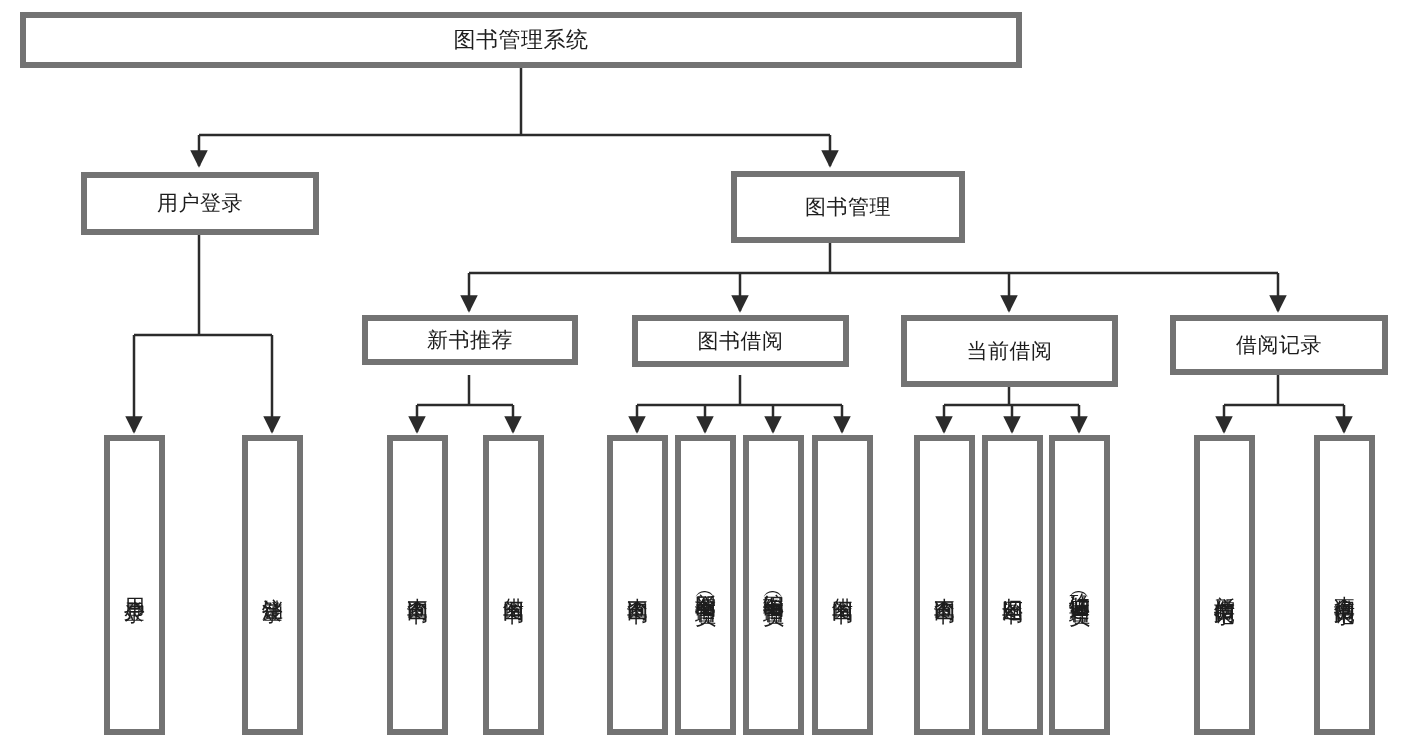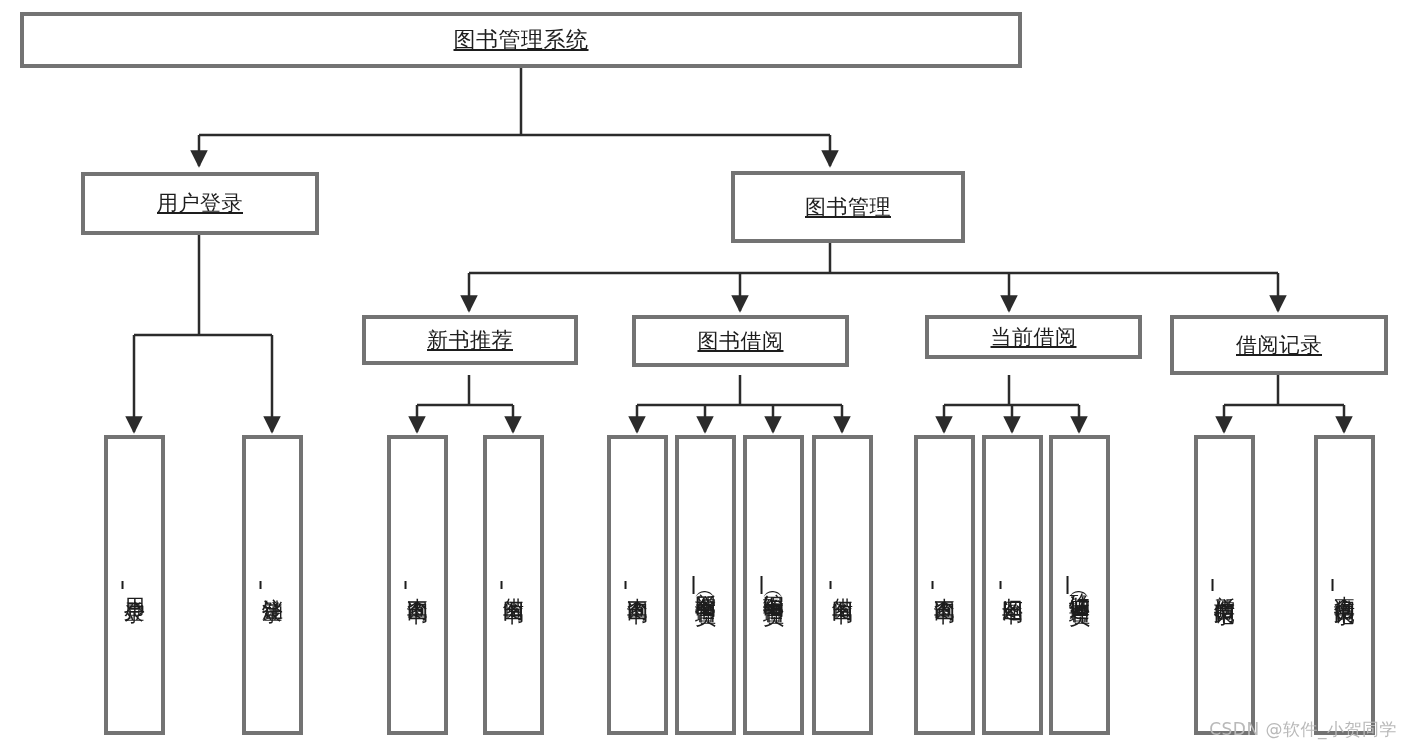--- a/index.html
+++ b/index.html
@@ -22,27 +22,26 @@
     position: absolute;
     left: 0;
     top: 0;
     width: 1405px;
     height: 747px;
     pointer-events: none;
   }
   .node {
     position: absolute;
     box-sizing: border-box;
-    border: 4px solid #737373;
+    border: 6px solid #737373;
     background: #ffffff;
     display: flex;
     align-items: center;
     justify-content: center;
     color: #1d1d1d;
-    text-decoration: underline;
   }
   .node .label {
     font-size: 21px;
     line-height: 1.15;
     letter-spacing: 0.5px;
     white-space: nowrap;
   }
   .node.root .label { font-size: 22px; }
   .node.level2 .label { font-size: 21px; }
   
@@ -140,21 +139,21 @@
   </div>
 
   <div class="node level2" style="left:362px; top:315px; width:216px; height:50px;">
     <span class="label">新书推荐</span>
   </div>
 
   <div class="node level2" style="left:632px; top:315px; width:217px; height:52px;">
     <span class="label">图书借阅</span>
   </div>
 
-  <div class="node level2" style="left:901px; top:315px; width:217px; height:44px;margin-left:24px;">
+  <div class="node level2" style="left:901px; top:315px; width:217px; height:72px;">
     <span class="label">当前借阅</span>
   </div>
 
   <div class="node level2" style="left:1170px; top:315px; width:218px; height:60px;">
     <span class="label">借阅记录</span>
   </div>
 
   <div class="node leaf" style="left:104px; top:435px; width:61px; height:300px;">
     <span class="label">用户登录</span>
   </div>
@@ -200,15 +199,14 @@
   </div>
 
   <div class="node leaf" style="left:1194px; top:435px; width:61px; height:300px;">
     <span class="label">新增借阅记录</span>
   </div>
 
   <div class="node leaf" style="left:1314px; top:435px; width:61px; height:300px;">
     <span class="label">查询借阅记录</span>
   </div>
 
-  <div class="watermark">CSDN @软件_小贺同学</div>
 
 </div>
 
 </body></html>

